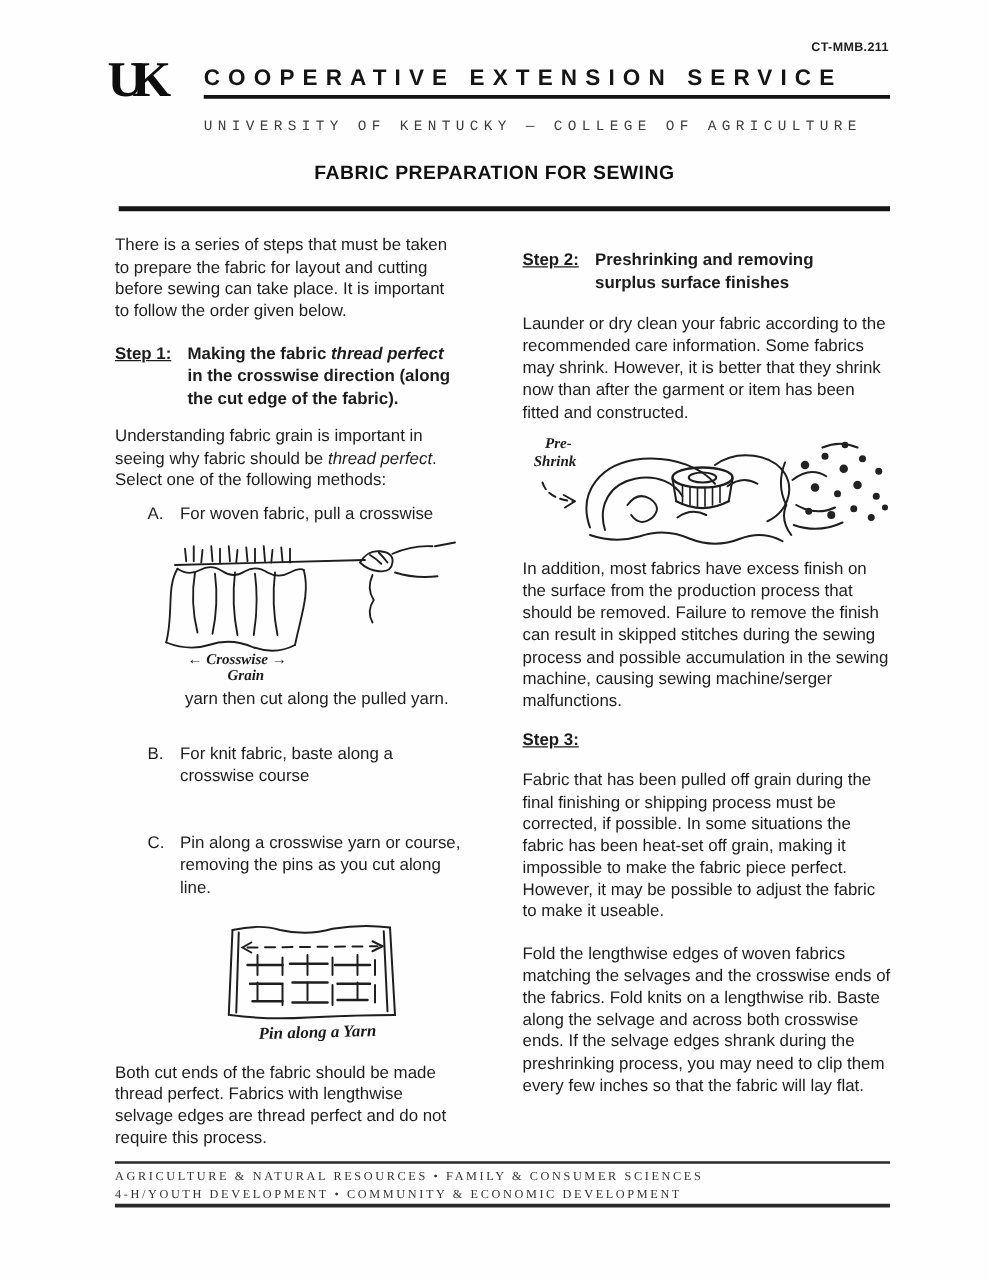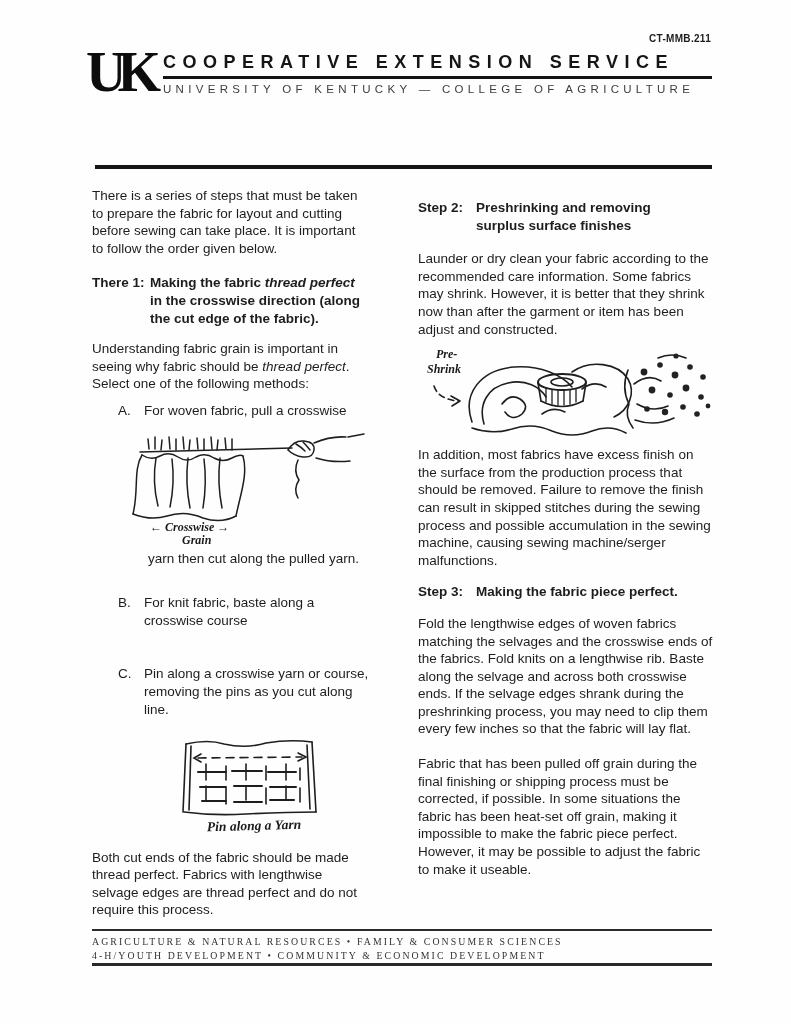--- a/index.html
+++ b/index.html
@@ -6,45 +6,45 @@
   html,body { background:#ffffff; }
   .page {
     position:relative; width:791px; height:1024px; background:#fefefe;
     font-family:"Liberation Sans", sans-serif; color:#1d1d1d; overflow:hidden;
   }
   
   .doc-number { position:absolute; top:33px; right:80px; font-size:10px; font-weight:bold; letter-spacing:.3px; }
   .uk-logo {
     position:absolute; top:44px; left:86px;
     font-family:"Liberation Serif", serif; font-weight:bold;
-    font-size:56px; line-height:1; letter-spacing:-9px; color:#0d0d0d;
+    font-size:40px; line-height:1; letter-spacing:-9px; color:#0d0d0d;
   }
   .org-block { position:absolute; left:163px; top:52px; width:549px; }
   .org-line1 {
     font-family:Liberation Sans, sans-serif; font-weight:bold; font-size:18px;
     letter-spacing:6.5px; white-space:nowrap; color:#151515;
   }
   .org-underline { height:3px; background:#131313; margin-top:3px; width:549px; }
   .org-line2 {
-    font-family:Liberation Sans, sans-serif; font-size:11.5px; letter-spacing:4.3px;
-    white-space:nowrap; color:#3d3d3d; margin-top:4px;
+    font-family:Liberation Mono, monospace; font-size:11.5px; letter-spacing:4.3px;
+    white-space:nowrap; color:#3d3d3d; margin-top:16px;
   }
   
   .page-title {
     position:absolute; top:130px; left:0; width:100%; text-align:center;
     font-size:15.5px; font-weight:bold; letter-spacing:.4px; color:#111;
   }
   .title-rule { position:absolute; top:165px; left:95px; width:617px; height:4px; background:#151515; }
   
   .col { position:absolute; font-size:13.5px; line-height:17.6px; }
   .col-left  { left:92px;  top:187px; width:278px; }
   .col-right { left:418px; top:199px; width:296px; }
   .para { margin:0 0 17px 0; }
   .step-heading { display:flex; font-weight:bold; margin:0 0 16px 0; }
-  .step-heading .lbl { flex:none; width:58px; }
+  .step-heading .lbl { flex:none; width:58px;text-decoration:underline; }
   .step-heading .txt { flex:1; }
   .step-heading .txt em { font-style:italic; }
   .list-item { display:flex; margin:0 0 10px 0; padding-left:26px; }
   .list-item .lbl { flex:none; width:26px; }
   em.tp { font-style:italic; }
   .caption-a { margin:2px 0 27px 56px; }
   .item-b { margin-bottom:36px; }
   .item-c { margin-bottom:18px; }
   .sketch { display:block; }
   .sketch-pull { margin:4px 0 0 28px; }
@@ -74,27 +74,28 @@
 <div class="page">
 
   <div class="doc-number">CT-MMB.211</div>
   <div class="uk-logo">UK</div>
   <div class="org-block">
     <div class="org-line1">COOPERATIVE EXTENSION SERVICE</div>
     <div class="org-underline"></div>
     <div class="org-line2">UNIVERSITY OF KENTUCKY — COLLEGE OF AGRICULTURE</div>
   </div>
 
+  <div class="page-title">FABRIC PREPARATION FOR SEWING</div>
   <div class="title-rule"></div>
 
   <div class="col col-left">
     <p class="para" style="">There is a series of steps that must be taken to prepare the fabric for layout and cutting before sewing can take place.  It is important to follow the order given below.</p>
 
     <div class="step-heading" style="margin-bottom:13px">
-      <span class="lbl">There 1:</span>
+      <span class="lbl">Step 1:</span>
       <span class="txt"><span>Making the fabric </span><em>thread perfect</em><span> in the crosswise direction (along the cut edge of the fabric).</span></span>
     </div>
 
     <p class="para" style="margin-bottom:9px"><span>Understanding fabric grain is important in seeing why fabric should be </span><em class="tp">thread perfect</em><span>.  Select one of the following methods:</span></p>
 
     <div class="list-item">
       <span class="lbl">A.</span>
       <span>For woven fabric, pull a crosswise</span>
     </div>
 
@@ -171,21 +172,21 @@
 
     <p class="para closing-para">Both cut ends of the fabric should be made thread perfect. Fabrics with lengthwise selvage edges are thread perfect and do not require this process.</p>
   </div>
 
   <div class="col col-right">
     <div class="step-heading">
       <span class="lbl">Step 2:</span>
       <span class="txt" style="max-width:190px">Preshrinking and removing surplus surface finishes</span>
     </div>
 
-    <p class="para" style="margin-bottom:4px">Launder or dry clean your fabric according to the recommended care information. Some fabrics may shrink. However, it is better that they shrink now than after the garment or item has been adjust and constructed.</p>
+    <p class="para" style="margin-bottom:4px">Launder or dry clean your fabric according to the recommended care information. Some fabrics may shrink. However, it is better that they shrink now than after the garment or item has been fitted and constructed.</p>
 
     <svg class="sketch sketch-wash" width="290" height="98" viewBox="0 0 290 98">
       <g fill="none" stroke="#1e1e1e" stroke-width="1.6" stroke-linecap="round">
 
         <path d="M12,44 q4,13 24,15" stroke-dasharray="6 4"></path>
         <path d="M38,59 l-9,-5 M38,59 l-8,5"></path>
 
         <path d="M50,80 C40,52 58,28 92,25 C118,23 140,33 150,45"></path>
         <path d="M62,82 C56,62 66,45 86,41 C104,37 118,45 124,55"></path>
         <path d="M80,62 q8,-11 18,-5 q10,7 2,15 q-10,8 -17,-2"></path>
@@ -223,25 +224,24 @@
           <circle cx="254" cy="14" r="2.6"></circle>
       </g>
       <text class="svgtext-hand" x="14" y="16">Pre-</text>
       <text class="svgtext-hand" x="5" y="31">Shrink</text>
     </svg>
 
     <p class="para" style="margin-bottom:14px">In addition, most fabrics have excess finish on the surface from the production process that should be removed.  Failure to remove the finish can result in skipped stitches during the sewing process and possible accumulation in the sewing machine, causing sewing machine/serger malfunctions.</p>
 
     <div class="step-heading" style="margin-bottom:14px">
       <span class="lbl">Step 3:</span>
-      <span class="txt">Making the fabric piece perfect.</span>
-    </div>
-
+    </div>
+
+    <p class="para" style="margin-bottom:16px">Fabric that has been pulled off grain during the final finishing or shipping process must be corrected, if possible.  In some situations the fabric has been heat-set off grain, making it impossible to make the fabric piece perfect.  However, it may be possible to adjust the fabric to make it useable.</p>
     <p class="para">Fold the lengthwise edges of woven fabrics matching the selvages and the crosswise ends of the fabrics.   Fold knits on a lengthwise rib.  Baste along the selvage and across both crosswise ends.  If the selvage edges shrank during the preshrinking process, you may need to clip them every few inches so that the fabric will lay flat.</p>
-    <p class="para" style="margin-bottom:16px">Fabric that has been pulled off grain during the final finishing or shipping process must be corrected, if possible.  In some situations the fabric has been heat-set off grain, making it impossible to make the fabric piece perfect.  However, it may be possible to adjust the fabric to make it useable.</p>
   </div>
 
   <div class="footer-rule-top"></div>
   <div class="footer-text">
     <div>AGRICULTURE &amp; NATURAL RESOURCES  •  FAMILY &amp; CONSUMER SCIENCES</div>
     <div>4-H/YOUTH DEVELOPMENT  •  COMMUNITY &amp; ECONOMIC DEVELOPMENT</div>
   </div>
   <div class="footer-rule-bottom"></div>
 
 </div>

